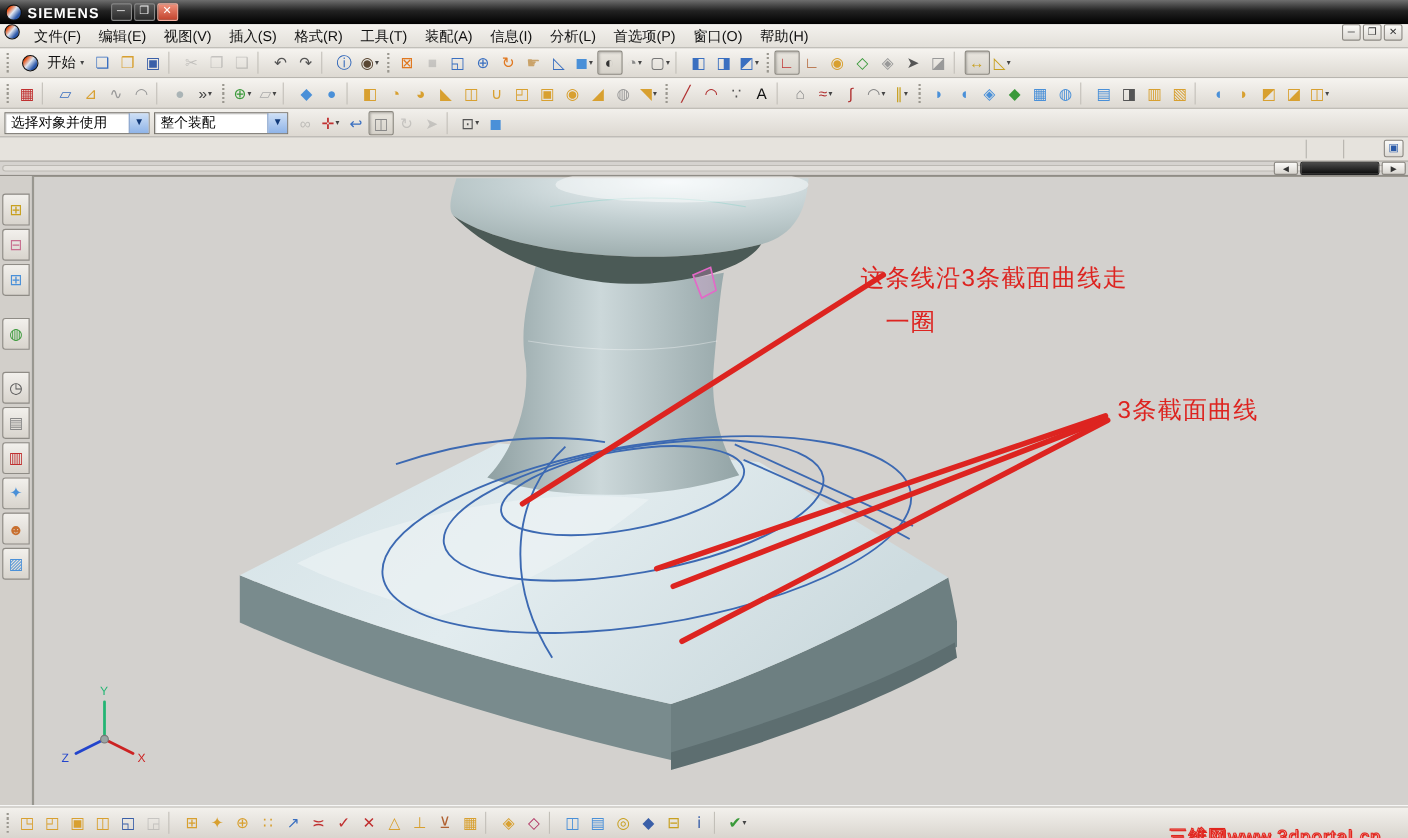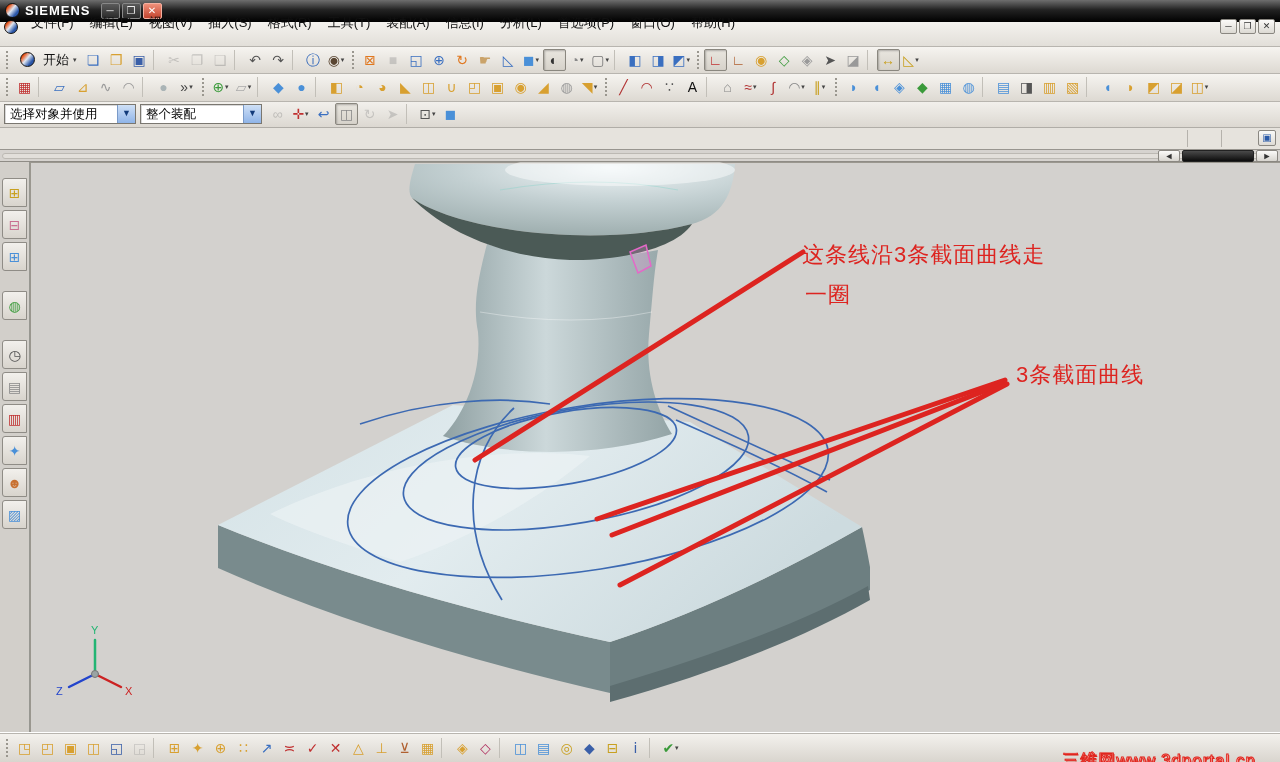--- a/index.html
+++ b/index.html
@@ -16,21 +16,21 @@
   .title-text { font-size:12.5px; font-weight:bold; letter-spacing:.2px; flex:1 1 auto;
     white-space:nowrap; overflow:hidden; }
   .brand { font-size:13px; font-weight:bold; letter-spacing:1px; margin-right:10px; }
   .winbtns { display:flex; gap:2px; }
   .winbtn { width:19px; height:16px; font-size:10px; line-height:14px; text-align:center;
     color:#eee; background:linear-gradient(#5a5a5a,#2a2a2a); border:1px solid #888; border-radius:2px; }
   .winbtn.close { background:linear-gradient(#f0907a,#c2442e); border-color:#f4b0a0; }
 
   
   .menubar { height:22px; background:linear-gradient(#f4f2ee,#e2dfd9); border-bottom:1px solid #b8b5af;
-    display:flex; align-items:flex-end; padding:12px 2px; }
+    display:flex; align-items:flex-start; padding:0 2px; }
   .menubar .nx-logo { width:14px; height:14px; }
   .menu-item { font-size:13px; color:#111; padding:2px 8px; white-space:nowrap; }
   .mdibtns { margin-left:auto; display:flex; gap:2px; padding-right:3px; }
   .mdibtn { width:17px; height:15px; font-size:9px; line-height:13px; text-align:center;
     color:#333; background:linear-gradient(#fbfaf8,#dcd9d3); border:1px solid #8a8781; border-radius:2px; }
 
   
   .toolbar { background:linear-gradient(#f6f4f0,#ddd9d2); border-bottom:1px solid #b8b5af;
     display:flex; align-items:center; padding:0 2px; }
   .tb1 { height:27px; } .tb2 { height:28px; }
@@ -575,21 +575,21 @@
           <line x1="65" y1="512" x2="65" y2="478" stroke="#22b573"></line>
           <line x1="65" y1="512" x2="91" y2="525" stroke="#cc2222"></line>
           <line x1="65" y1="512" x2="39" y2="525" stroke="#2244cc"></line>
           <circle cx="65" cy="512" r="3.5" fill="#9aa4a4" stroke="#777" stroke-width="1"></circle>
           <text x="61" y="472" font-size="11" fill="#22b573" stroke="none">Y</text>
           <text x="95" y="533" font-size="11" fill="#cc2222" stroke="none">X</text>
           <text x="26" y="533" font-size="11" fill="#2244cc" stroke="none">Z</text>
         </g>
       </svg>
 
-      <div class="anno" style="left:772px; top:78px">这条线沿3条截面曲线走</div>
+      <div class="anno" style="left:752px; top:78px">这条线沿3条截面曲线走</div>
       <div class="anno" style="left:775px; top:118px">一圈</div>
       <div class="anno" style="left:986px; top:198px">3条截面曲线</div>
     </div>
   </div>
 
   <div class="bottombar">
     <div class="grip"></div>
     <div id="tb-assembly" style="display:flex;align-items:center">
         <div class="tbtn">
           <span class="glyph" style="color: rgb(216, 160, 48);">◳</span>

